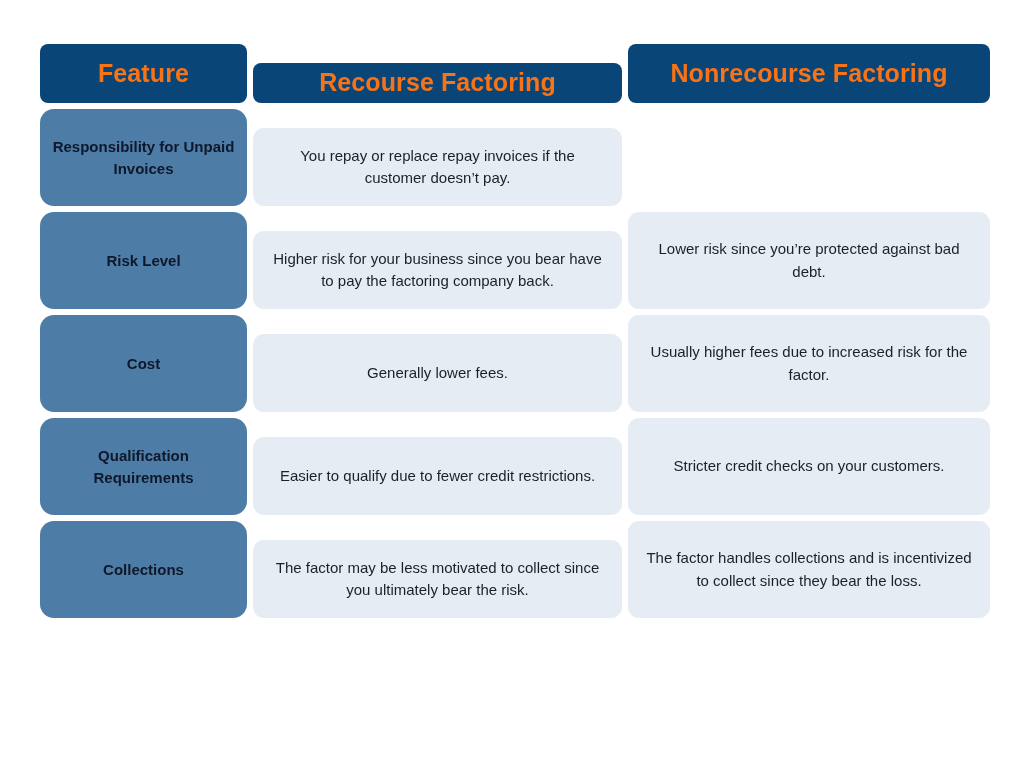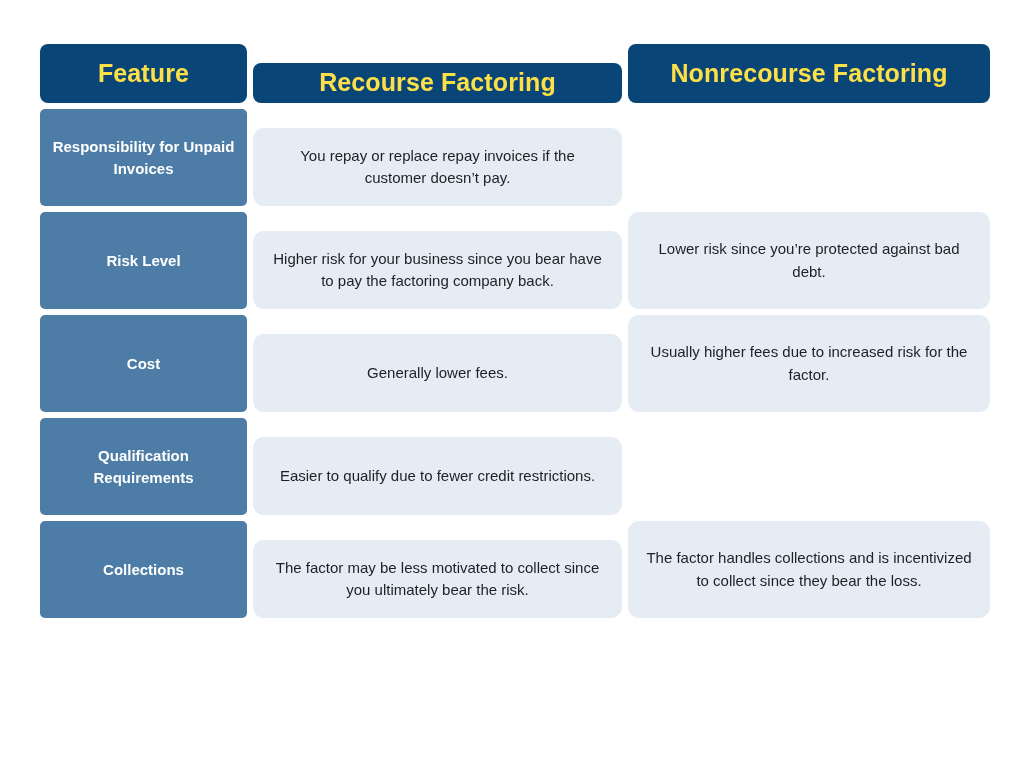--- a/index.html
+++ b/index.html
@@ -38,38 +38,38 @@
 
   
   #header-row { height: 59px; }
 
   .header-cell {
     background: #0a4578;
     border-radius: 8px;
     display: flex;
     align-items: center;
     justify-content: center;
-    color: #fde047;
+    color: #f97316;
     font-size: 25px;
     font-weight: bold;
     letter-spacing: 0.1px;
     text-align: center;
     line-height: 1.1;
   }
 
   
   .body-row { height: 97px; }
 
   .feature-cell {
     background: #4d7da6;
-    border-radius: 5px;
+    border-radius: 14px;
     display: flex;
     align-items: center;
     justify-content: center;
-    color: #ffffff;
+    color: #0f172a;
     font-size: 15px;
     font-weight: bold;
     text-align: center;
     line-height: 1.45;
     padding: 6px 10px;
   }
 
   .value-cell {
     background: #e6ecf4;
     border-radius: 11px;
@@ -108,20 +108,21 @@
 
   <div class="table-row body-row">
     <div class="feature-cell col-feature">Cost</div>
     <div class="value-cell col-recourse">Generally lower fees.</div>
     <div class="value-cell col-nonrec">Usually higher fees due to increased risk for the factor.</div>
   </div>
 
   <div class="table-row body-row">
     <div class="feature-cell col-feature">Qualification Requirements</div>
     <div class="value-cell col-recourse">Easier to qualify due to fewer credit restrictions.</div>
+    <div class="value-cell col-nonrec">Stricter credit checks on your customers.</div>
   </div>
 
   <div class="table-row body-row">
     <div class="feature-cell col-feature">Collections</div>
     <div class="value-cell col-recourse">The factor may be less motivated to collect since you ultimately bear the risk.</div>
     <div class="value-cell col-nonrec">The factor handles collections and is incentivized to collect since they bear the loss.</div>
   </div>
 
 
 </div>

